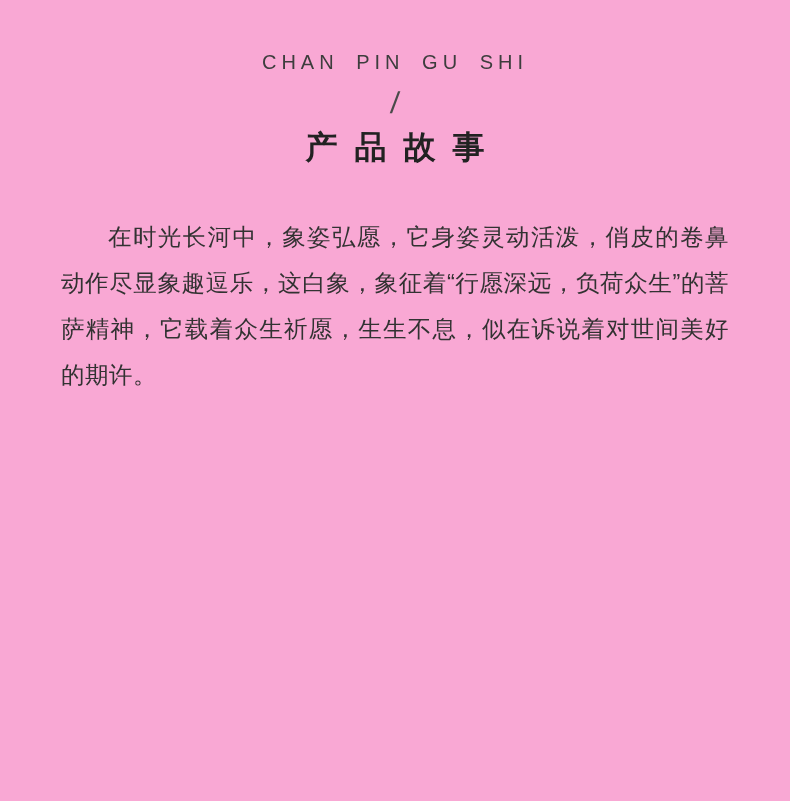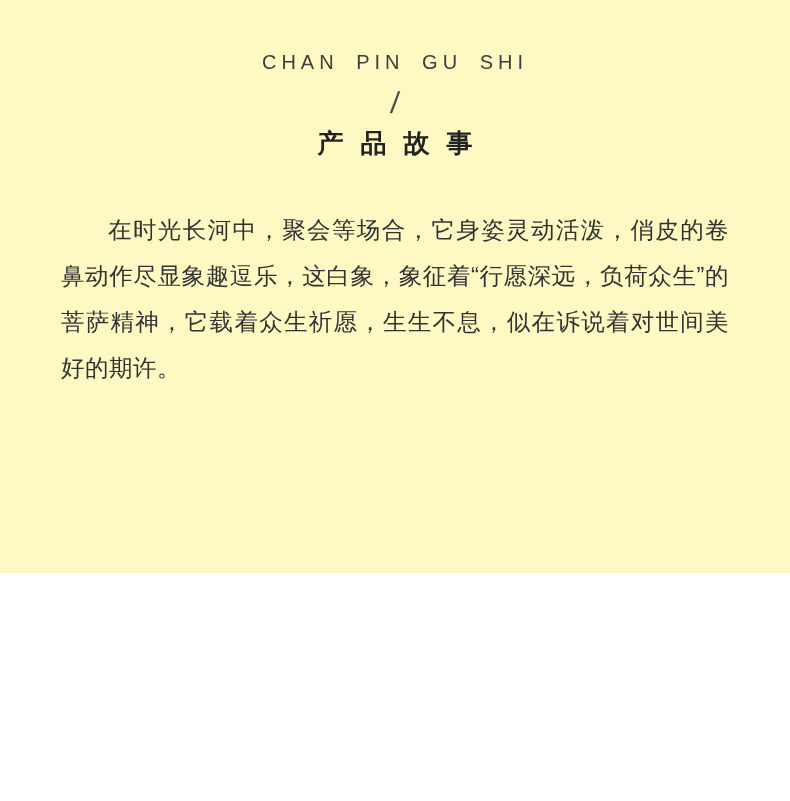--- a/index.html
+++ b/index.html
@@ -10,23 +10,23 @@
   }
   body {
     width: 790px;
     height: 801px;
     font-family: "Liberation Sans", "DejaVu Sans", sans-serif;
     color: #333333;
     overflow: hidden;
   }
   .page {
     width: 790px;
-    height: 573px;
+    height: 801px;
     padding: 42px 61px 30px 61px;
-    background: #fef9c3;
+    background: #f9a8d4;
   }
   .header {
     text-align: center;
   }
   .latin-subtitle {
     font-size: 20px;
     letter-spacing: 5px;
     word-spacing: 7px;
     color: #3d3d3d;
     font-weight: 500;
@@ -36,21 +36,21 @@
   .slash-divider {
     margin: 16px auto 10px auto;
     font-size: 30px;
     font-weight: 300;
     color: #4a4a4a;
     line-height: 1;
     transform: skewX(-6deg);
     width: 30px;
   }
   .page-title {
-    font-size: 26px;
+    font-size: 32px;
     font-weight: 600;
     color: #222222;
     letter-spacing: 17px;
     text-indent: 17px; 
     line-height: 1.2;
     margin-top: 6px;
   }
   .story {
     margin-top: 48px;
     font-size: 23.5px;
@@ -73,16 +73,16 @@
 
 <div class="page">
 
   <div class="header">
     <div class="latin-subtitle">CHAN PIN GU SHI</div>
     <div class="slash-divider">/</div>
     <div class="page-title">产品故事</div>
   </div>
 
   <div class="story">
-    <p>在时光长河中，聚会等场合，它身姿灵动活泼，俏皮的卷鼻动作尽显象趣逗乐，这白象，象征着“行愿深远，负荷众生”的菩萨精神，它载着众生祈愿，生生不息，似在诉说着对世间美好的期许。</p>
+    <p>在时光长河中，象姿弘愿，它身姿灵动活泼，俏皮的卷鼻动作尽显象趣逗乐，这白象，象征着“行愿深远，负荷众生”的菩萨精神，它载着众生祈愿，生生不息，似在诉说着对世间美好的期许。</p>
   </div>
 
 </div>
 
 </body></html>

